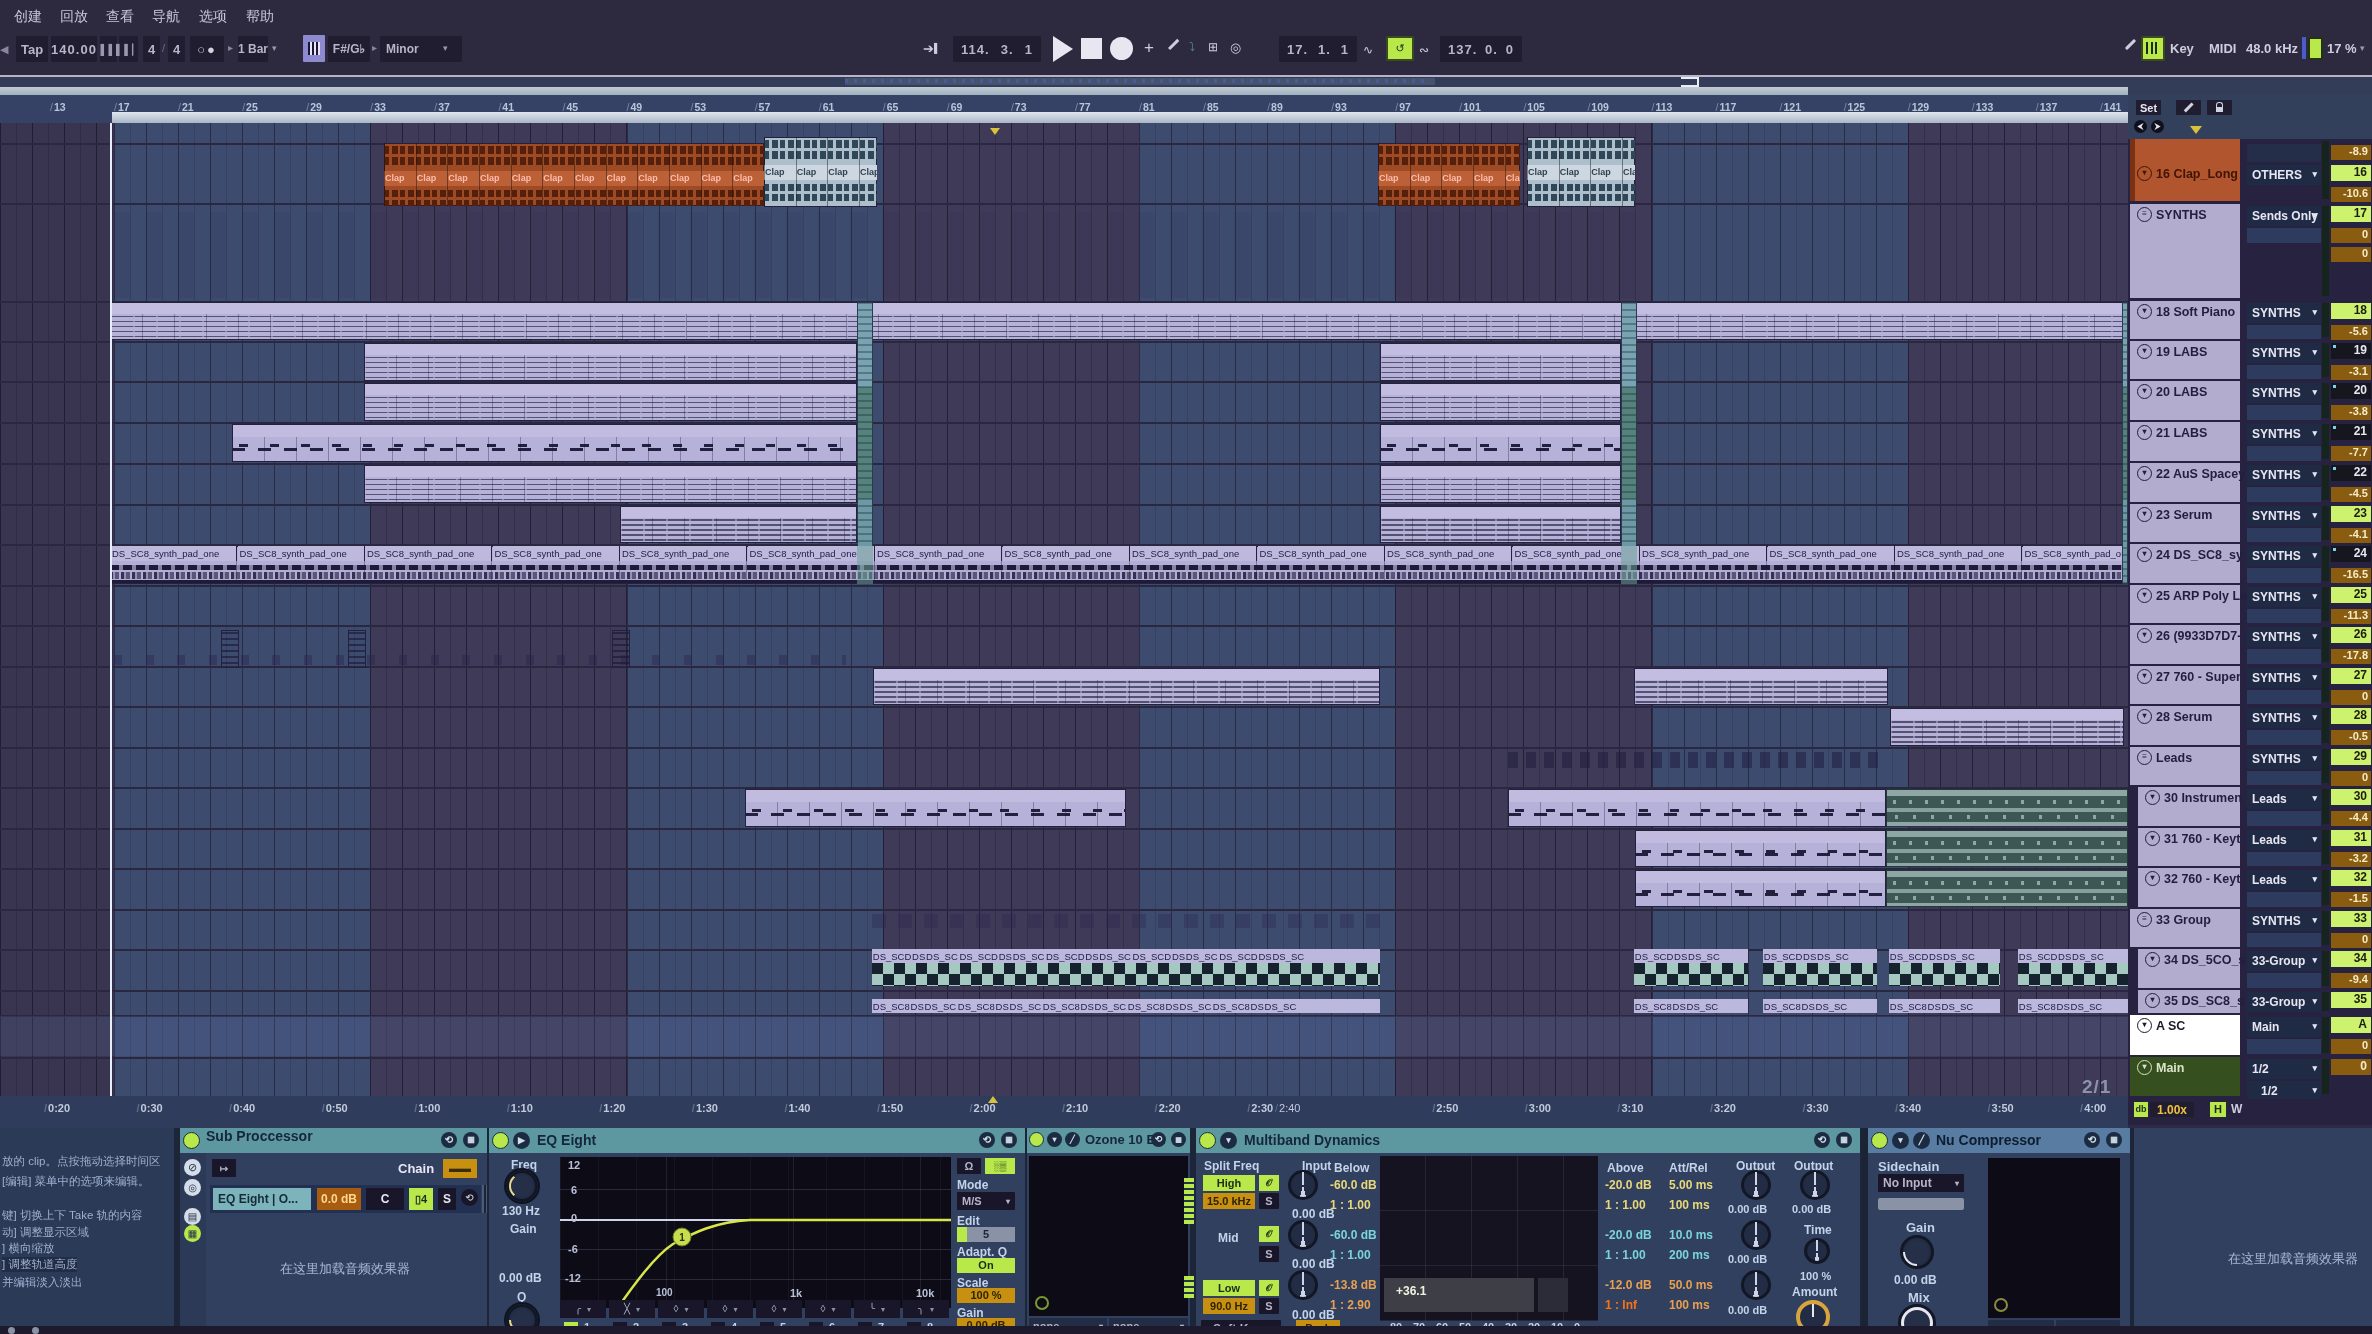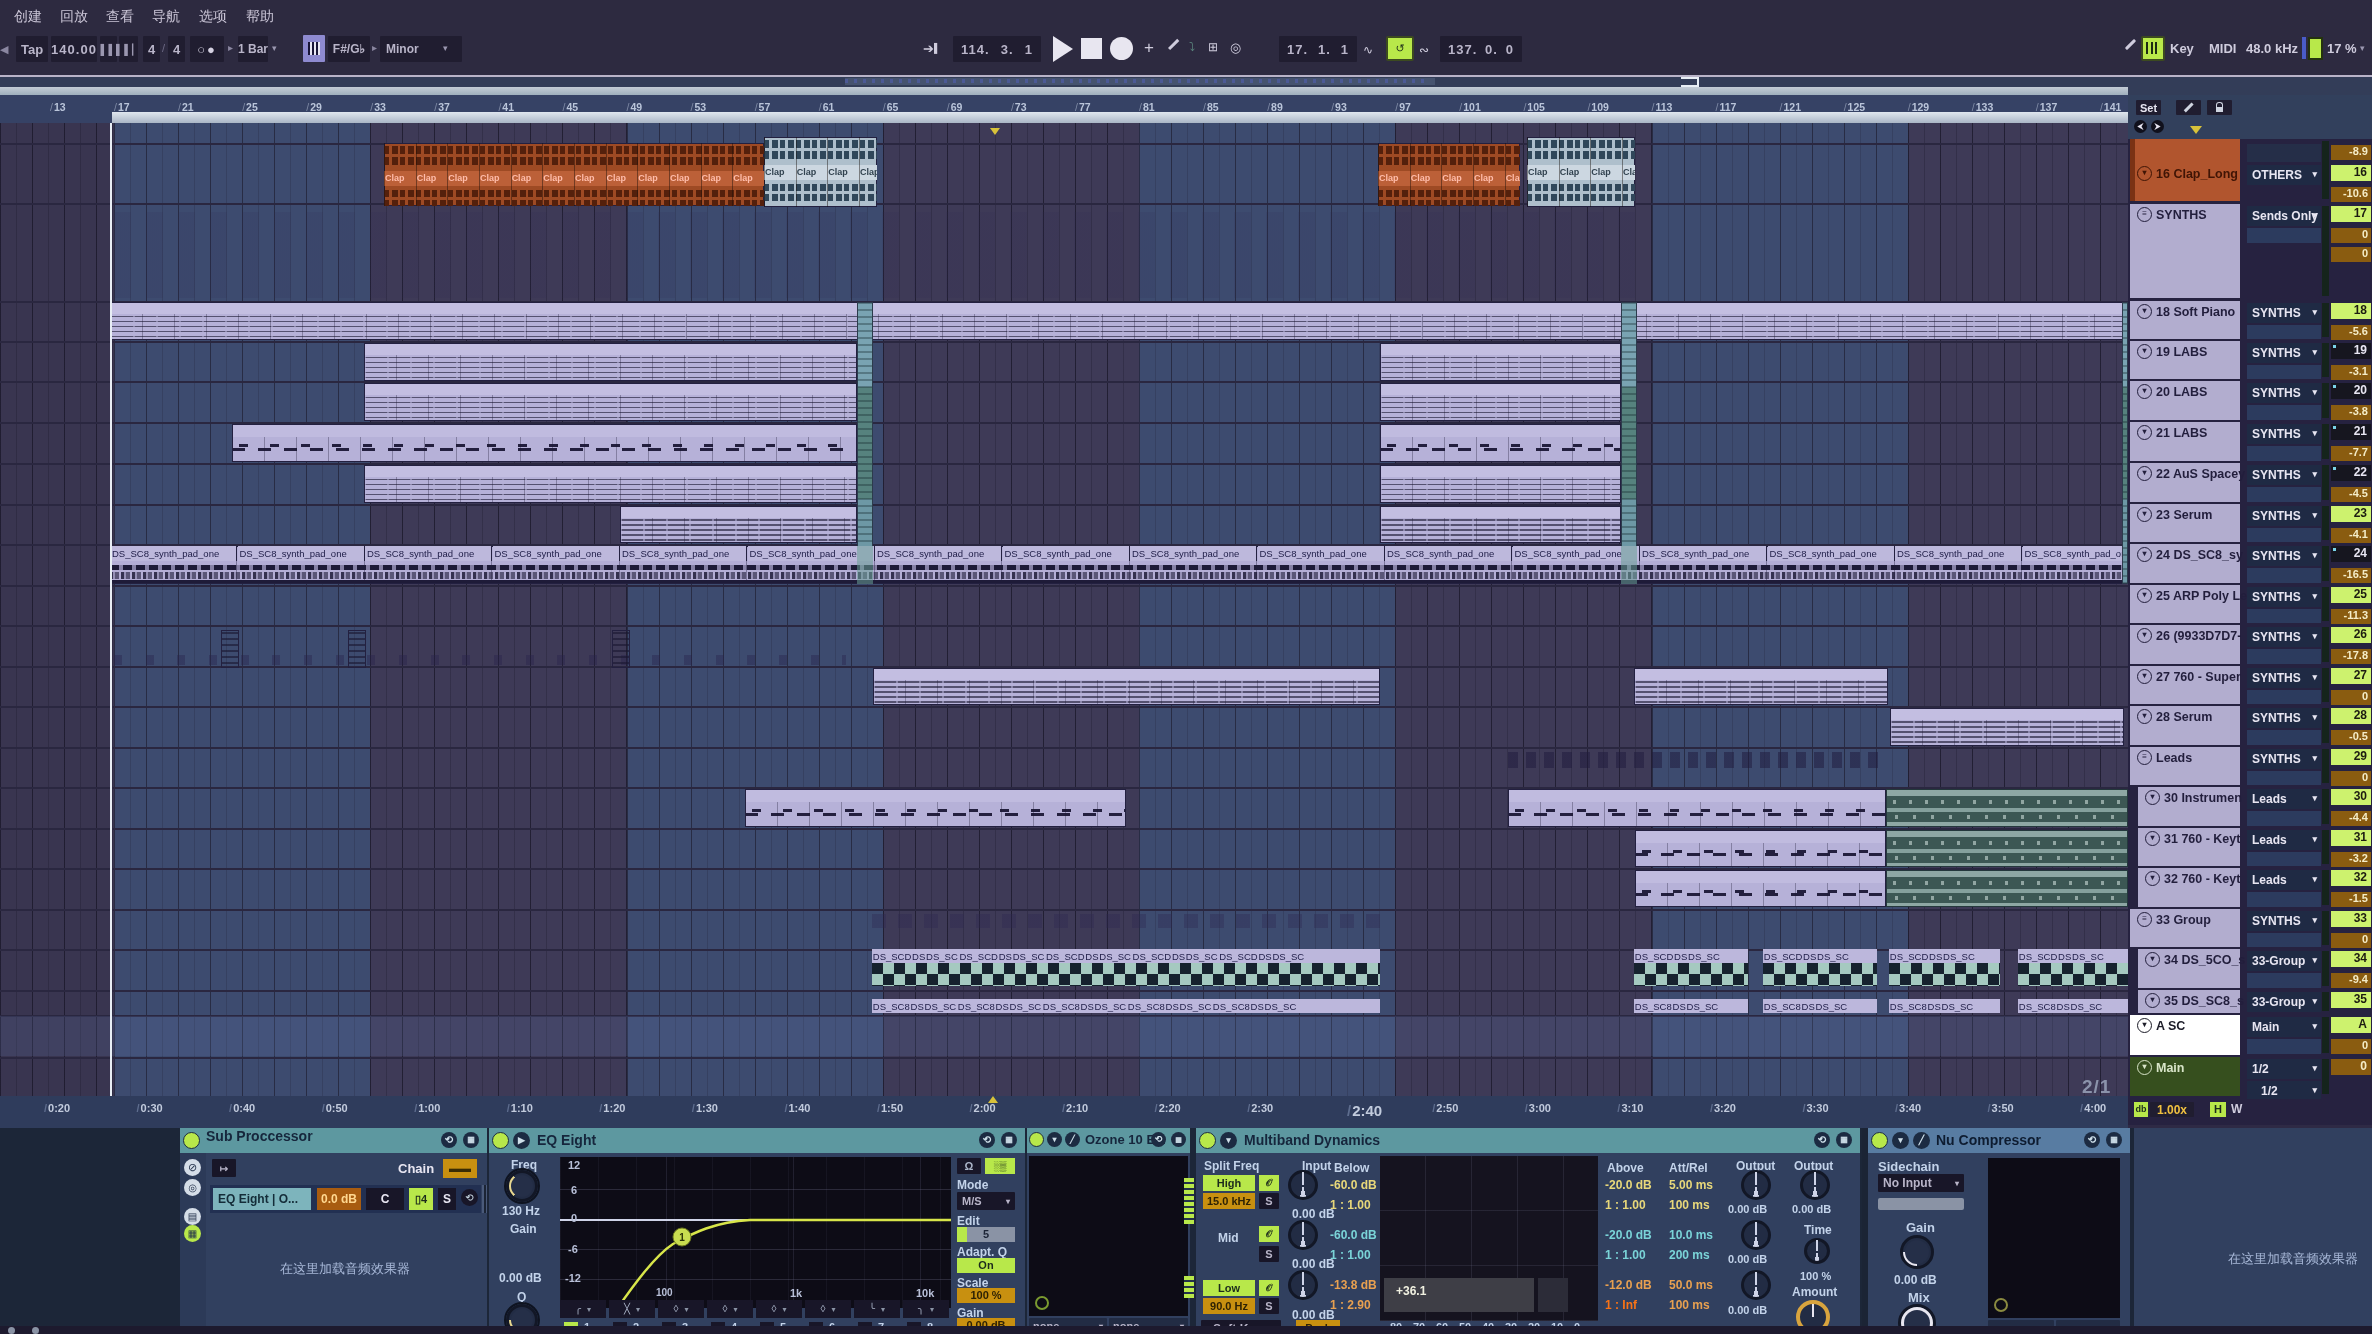--- a/index.html
+++ b/index.html
@@ -415,21 +415,21 @@
       <div class="abs" style="left:414.2px;top:6px;font-size:11px;font-weight:bold;color:#c2cbdd"><i style="font-style:normal;color:#5e6d8e;margin-right:1px">/</i>1:00</div>
       <div class="abs" style="left:506.75px;top:6px;font-size:11px;font-weight:bold;color:#c2cbdd"><i style="font-style:normal;color:#5e6d8e;margin-right:1px">/</i>1:10</div>
       <div class="abs" style="left:599.3px;top:6px;font-size:11px;font-weight:bold;color:#c2cbdd"><i style="font-style:normal;color:#5e6d8e;margin-right:1px">/</i>1:20</div>
       <div class="abs" style="left:691.85px;top:6px;font-size:11px;font-weight:bold;color:#c2cbdd"><i style="font-style:normal;color:#5e6d8e;margin-right:1px">/</i>1:30</div>
       <div class="abs" style="left:784.4px;top:6px;font-size:11px;font-weight:bold;color:#c2cbdd"><i style="font-style:normal;color:#5e6d8e;margin-right:1px">/</i>1:40</div>
       <div class="abs" style="left:876.9499999999999px;top:6px;font-size:11px;font-weight:bold;color:#c2cbdd"><i style="font-style:normal;color:#5e6d8e;margin-right:1px">/</i>1:50</div>
       <div class="abs" style="left:969.5px;top:6px;font-size:11px;font-weight:bold;color:#c2cbdd"><i style="font-style:normal;color:#5e6d8e;margin-right:1px">/</i>2:00</div>
       <div class="abs" style="left:1062.05px;top:6px;font-size:11px;font-weight:bold;color:#c2cbdd"><i style="font-style:normal;color:#5e6d8e;margin-right:1px">/</i>2:10</div>
       <div class="abs" style="left:1154.6px;top:6px;font-size:11px;font-weight:bold;color:#c2cbdd"><i style="font-style:normal;color:#5e6d8e;margin-right:1px">/</i>2:20</div>
       <div class="abs" style="left:1247.1499999999999px;top:6px;font-size:11px;font-weight:bold;color:#c2cbdd"><i style="font-style:normal;color:#5e6d8e;margin-right:1px">/</i>2:30</div>
-      <div class="abs" style="left:1347px;top:6px;font-size:15px;font-weight:bold;color:#c2cbdd"><i style="font-style:normal;color:#5e6d8e;margin-right:1px">/</i>2:40</div>
+      <div class="abs" style="left:1275px;top:6px;font-size:11px;font-weight:normal;color:#c2cbdd"><i style="font-style:normal;color:#5e6d8e;margin-right:1px">/</i>2:40</div>
       <div class="abs" style="left:1432.25px;top:6px;font-size:11px;font-weight:bold;color:#c2cbdd"><i style="font-style:normal;color:#5e6d8e;margin-right:1px">/</i>2:50</div>
       <div class="abs" style="left:1524.8px;top:6px;font-size:11px;font-weight:bold;color:#c2cbdd"><i style="font-style:normal;color:#5e6d8e;margin-right:1px">/</i>3:00</div>
       <div class="abs" style="left:1617.35px;top:6px;font-size:11px;font-weight:bold;color:#c2cbdd"><i style="font-style:normal;color:#5e6d8e;margin-right:1px">/</i>3:10</div>
       <div class="abs" style="left:1709.8999999999999px;top:6px;font-size:11px;font-weight:bold;color:#c2cbdd"><i style="font-style:normal;color:#5e6d8e;margin-right:1px">/</i>3:20</div>
       <div class="abs" style="left:1802.45px;top:6px;font-size:11px;font-weight:bold;color:#c2cbdd"><i style="font-style:normal;color:#5e6d8e;margin-right:1px">/</i>3:30</div>
       <div class="abs" style="left:1895px;top:6px;font-size:11px;font-weight:bold;color:#c2cbdd"><i style="font-style:normal;color:#5e6d8e;margin-right:1px">/</i>3:40</div>
       <div class="abs" style="left:1987.55px;top:6px;font-size:11px;font-weight:bold;color:#c2cbdd"><i style="font-style:normal;color:#5e6d8e;margin-right:1px">/</i>3:50</div>
       <div class="abs" style="left:2080.1px;top:6px;font-size:11px;font-weight:bold;color:#c2cbdd"><i style="font-style:normal;color:#5e6d8e;margin-right:1px">/</i>4:00</div>
       <div class="abs" style="left:988px;top:0;width:0;height:0;border-left:5px solid transparent;border-right:5px solid transparent;border-bottom:7px solid #d8c23a"></div>
     </div>
@@ -719,20 +719,29 @@
       </div>
       <div class="numbox" style="top:964px;background:#8a5c10;color:#f5edc8">0</div>
       <div class="abs" style="left:194px;top:964px;width:7px;height:35px;background:#15241c"></div>
       <div class="gbox" style="left:6px;top:1007px;width:14px;height:15px;font-size:9px;line-height:15px">db</div>
       <div class="box" style="left:22px;top:1007px;width:44px;height:15px;font-size:12px;color:#f0c040">1.00x</div>
       <div class="gbox" style="left:82px;top:1007px;width:16px;height:15px;line-height:15px">H</div>
       <div class="abs" style="left:103px;top:1007px;font-size:12px;font-weight:bold;color:#cfccdd">W</div>
     </div>
 <div id="bottom">
 
+ <div class="abs" style="left:0;top:0;width:174px;height:198px;background:#2b3a56;color:#9db0d0;font-size:11.5px">
+  <div class="abs" style="left:2px;top:26px;white-space:nowrap">放的 clip。点按拖动选择时间区</div>
+  <div class="abs" style="left:2px;top:46px;white-space:nowrap">[编辑] 菜单中的选项来编辑。</div>
+  <div class="abs" style="left:2px;top:80px;white-space:nowrap">键] 切换上下 Take 轨的内容</div>
+  <div class="abs" style="left:2px;top:97px;white-space:nowrap">动] 调整显示区域</div>
+  <div class="abs" style="left:2px;top:113px;white-space:nowrap">] 横向缩放</div>
+  <div class="abs" style="left:2px;top:129px;background:#222c44;white-space:nowrap">] 调整轨道高度</div>
+  <div class="abs" style="left:2px;top:147px;white-space:nowrap">并编辑淡入淡出</div>
+ </div>
 
  <div class="dev" style="left:180px;width:307px">
   <div class="dtitle">
           <div class="led" style="left:3px"></div>
           <span style="position:absolute;left:26px;top:0">Sub Proccessor</span>
    <div class="abs" style="right:30px;top:4px;width:16px;height:16px;border-radius:50%;background:#1c2b42;color:#cfe0ea;font-size:10px;text-align:center;line-height:16px">⟲</div>
    <div class="abs" style="right:8px;top:4px;width:16px;height:16px;border-radius:50%;background:#1c2b42;color:#cfe0ea;font-size:8px;text-align:center;line-height:16px">▦</div>
   </div>
   <div class="abs" style="left:0;top:25px;width:26px;height:173px;background:#2c3a58"></div>
   <div class="abs" style="left:4px;top:31px;width:17px;height:17px;border-radius:50%;background:#d5dde8;color:#22304a;font-size:11px;text-align:center;line-height:17px">⊘</div>

